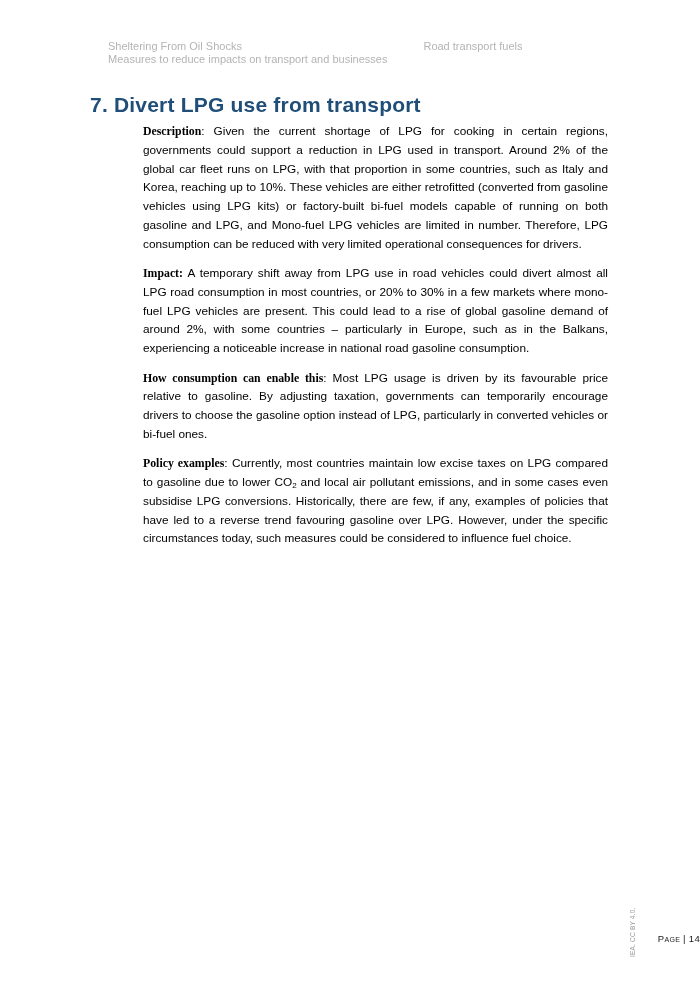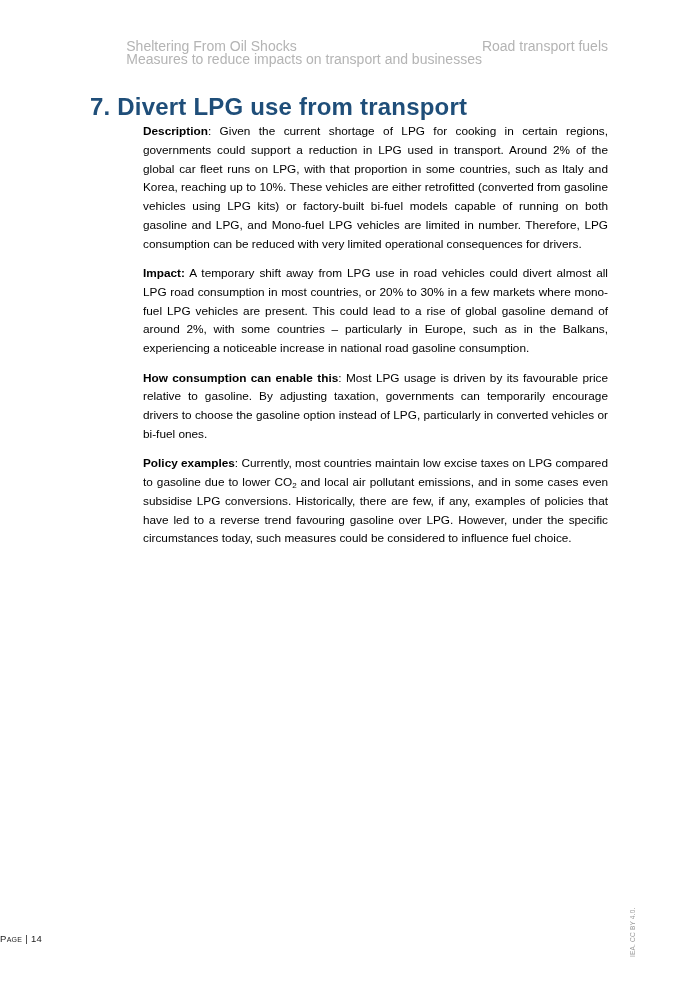--- a/index.html
+++ b/index.html
@@ -9,63 +9,63 @@
     width: 700px;
     height: 990px;
     background: #ffffff;
     font-family: "Liberation Sans", sans-serif;
     overflow: hidden;
     margin: 0 auto;
   }
   .header {
     position: absolute;
     top: 40px;
-    left: 99px;
+    left: 108px;
     right: 92px;
     display: flex;
-    justify-content: flex-end;
+    justify-content: flex-start;
     align-items: flex-start;
-    font-size: 14px;
+    font-size: 11px;
     line-height: 13px;
     color: #b4b4b4;
   }
   .header-left { text-align: left; }
-  .header-right { text-align: right; white-space: nowrap; }
+  .header-right { text-align: right; white-space: nowrap; margin-left: 36px; }
   .doc-title {
     position: absolute;
     top: 93px;
     left: 90px;
-    font-size: 24px;
+    font-size: 21px;
     font-weight: bold;
     color: #1f4e79;
     letter-spacing: 0.2px;
   }
   .content {
     position: absolute;
     top: 122px;
     left: 143px;
     width: 465px;
     font-size: 11.8px;
     line-height: 18.8px;
     text-align: justify;
     color: #000000;
   }
   .content p { margin: 0 0 10.5px 0; }
-  .content .b { font-weight: bold; }
+  .content .b { font-weight: bold; font-family: Liberation Serif, serif; }
   .content sub {
     font-size: 8px;
     line-height: 0;
     vertical-align: -2px;
   }
   .footer {
     position: absolute;
     top: 933px;
     left: 0;
     width: 100%;
-    text-align: left;
+    text-align: right;
     font-size: 9.5px;
     font-variant: small-caps;
     letter-spacing: 0.3px;
     color: #1a1a1a;
   }
   .side-note {
     position: absolute;
     top: 957px;
     left: 629px;
     transform: rotate(-90deg);

